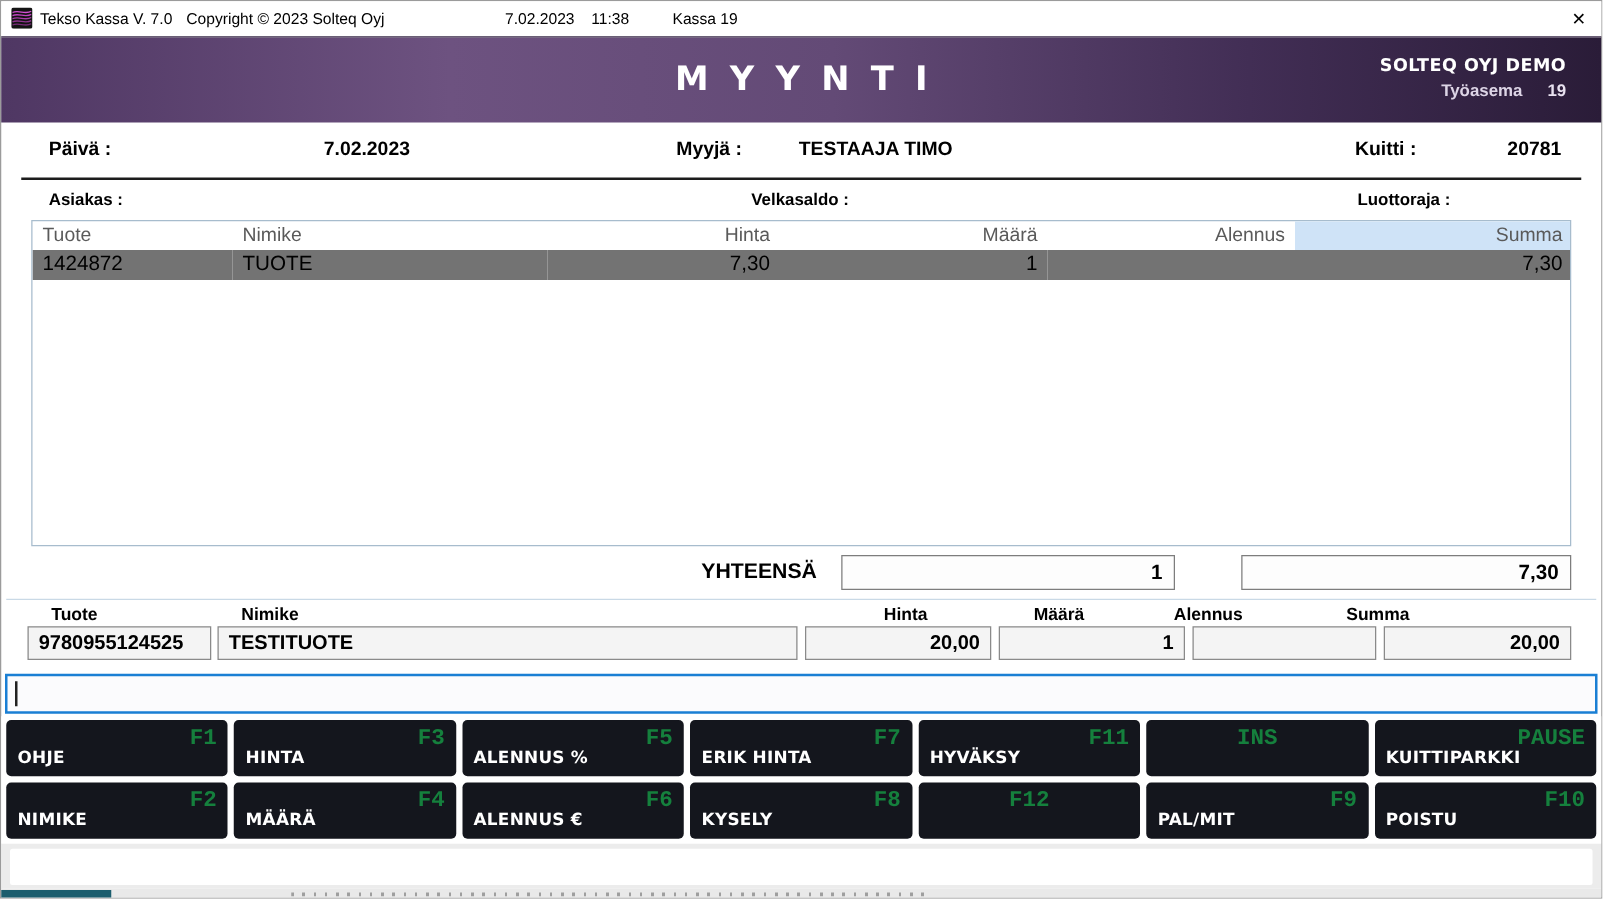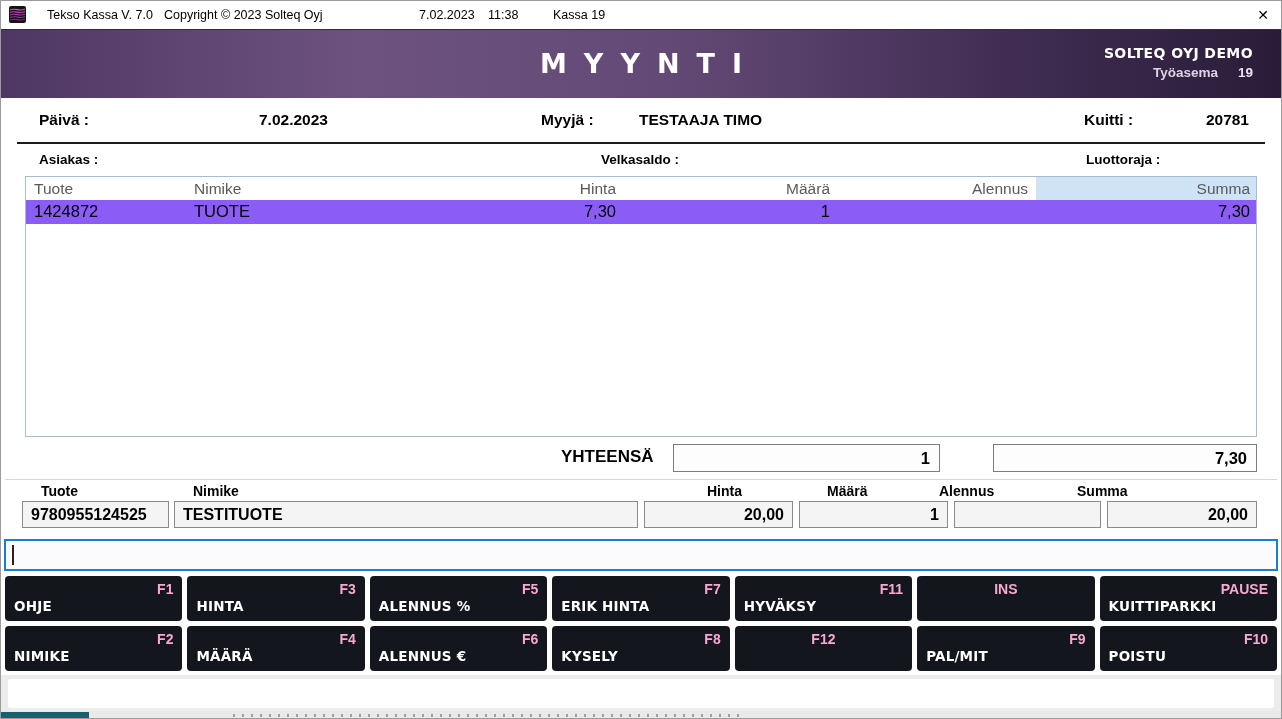--- a/index.html
+++ b/index.html
@@ -14,21 +14,21 @@
     border:1px solid #9b9b9b;
     display:flex; flex-direction:column;
     background:#fff;
   }
 
   
   .titlebar {
     position:relative; height:28px; flex:0 0 28px;
     background:#fff; font-size:12.5px; color:#000;
   }
-  .titlebar span { position:absolute; top:7px; white-space:nowrap;margin-left:15px; }
+  .titlebar span { position:absolute; top:7px; white-space:nowrap; }
   .tb-icon { position:absolute; left:8px; top:5px; width:17px; height:17px; }
   .tb-title { left:31px; }
   .tb-copy  { left:148px; }
   .tb-date  { left:403px; }
   .tb-time  { left:472px; }
   .tb-kassa { left:537px; }
   .tb-close {
     position:absolute; right:6px; top:3px; width:24px; height:22px;
     display:flex; align-items:center; justify-content:center;
     font-size:14px; color:#000; cursor:pointer;
@@ -79,21 +79,21 @@
   table { width:100%; border-collapse:collapse; table-layout:fixed; }
   th {
     font-weight:400; color:#5a5a5a; font-size:15.5px;
     padding:3px 8px 2px 8px; text-align:left; white-space:nowrap;
   }
   th.num, td.num { text-align:right; }
   th.hl { background:#cfe3f7; }
   td {
     font-size:16.5px; color:#000; padding:2px 8px 3px 8px; white-space:nowrap;
   }
-  tr.sale-row { background:#8b5cf6; }
+  tr.sale-row { background:#737373; }
 
   
   .totals { position:relative; height:42px; flex:0 0 42px; }
   .totals-label {
     position:absolute; left:560px; top:10px; width:105px; 
     font-weight:700; font-size:17px;
   }
   .total-box {
     position:absolute; top:7px; height:28px; line-height:26px;
     border:1px solid #7d7d7d; background:#fdfdfd;
@@ -133,22 +133,22 @@
   .keys-grid + .keys-grid { margin-top:5px; }
   .fkey {
     position:relative; height:45px; background:#14161d; border-radius:4px;
     color:#fff; cursor:pointer;
   }
   .fkey .fk-label {
     position:absolute; left:9px; bottom:7px;
     font-family:"DejaVu Sans", sans-serif; font-weight:700; font-size:13.5px; letter-spacing:0.2px;text-align:right;
   }
   .fkey .fk-key {
-    position:absolute; right:9px; top:5px; color:#f9a8d4;
-    font-family:Liberation Sans, sans-serif; font-weight:700; font-size:14px;
+    position:absolute; right:9px; top:5px; color:#15803d;
+    font-family:Liberation Mono, monospace; font-weight:700; font-size:18px;
   }
   .fkey.blank .fk-key { left:0; right:0; text-align:center; }
 
   
   .footer { background:#ececec; padding:4px 7px 3px 7px; flex:1 1 auto; }
   .footer-panel { height:29px; background:#fff; border-radius:2px; }
   .bottom-strip { position:relative; height:7px; background:#e9e9e9; flex:0 0 7px; }
   .teal-block { position:absolute; left:0; top:1px; width:88px; height:6px; background:#1c5e6e; }
   .specks {
     position:absolute; left:232px; top:3px; width:508px; height:3px; opacity:0.45;

